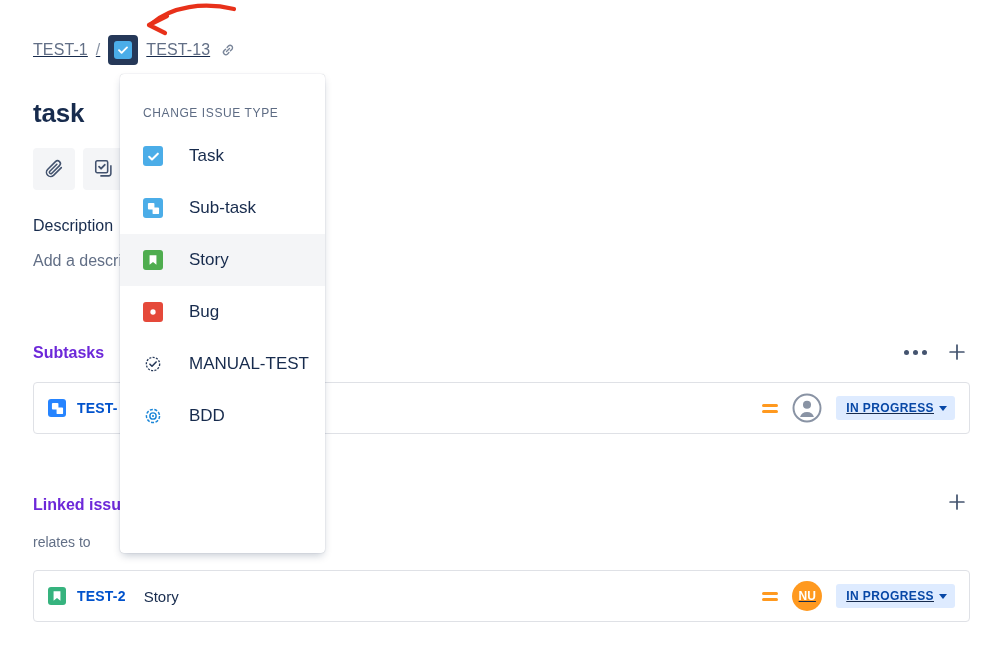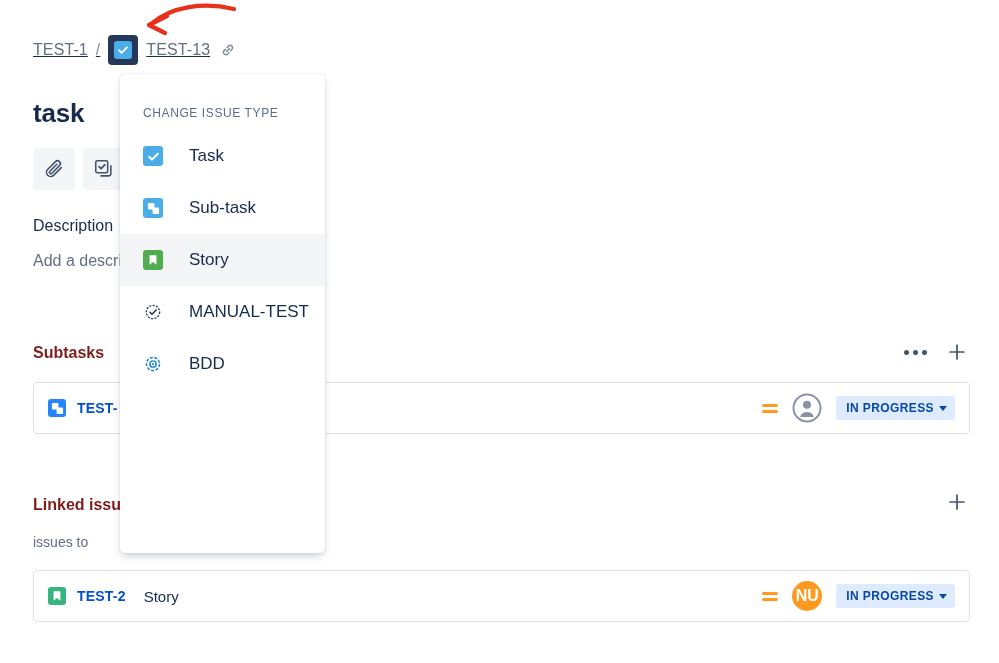--- a/index.html
+++ b/index.html
@@ -122,21 +122,21 @@
     top: 252px;
     font-size: 16px;
     color: #626F86;
   }
 
   
   .section-head {
     position: absolute;
     font-size: 16px;
     font-weight: bold;
-    color: #7f1d1d;
+    color: #6d28d9;
   }
   .subtasks-head { left: 33px; top: 344px; }
   .linked-head  { left: 33px; top: 496px; }
 
   .section-actions {
     position: absolute;
     display: flex;
     align-items: center;
     gap: 18px;
   }
@@ -190,33 +190,34 @@
     font-size: 15px;
     color: #172B4D;
     white-space: nowrap;
     overflow: hidden;
   }
   .row-right {
     margin-left: auto;
     display: flex;
     align-items: center;
     gap: 14px;
+    text-decoration: underline;
   }
   .prio-icon { display: flex; flex-direction: column; gap: 3px; width: 16px; }
   .prio-bar { height: 3px; border-radius: 2px; background: #FF991F; }
   .prio-bar.b1 { width: 16px; }
   .prio-bar.b2 { width: 16px; }
 
   .avatar {
     width: 30px; height: 30px;
     border-radius: 50%;
     display: flex;
     align-items: center;
     justify-content: center;
-    font-size: 16px;
+    font-size: 12px;
     font-weight: bold;
     color: #fff;
     flex: 0 0 auto;
   }
   .avatar.empty { background: #fff; border: 0; }
 
   .status-badge {
     background: #DEEBFF;
     color: #0747A6;
     font-size: 12px;
@@ -391,21 +392,21 @@
 </div>
 
 <div class="section-head linked-head">Linked issues</div>
 <div class="section-actions linked-actions">
   <span class="icon-btn">
     <svg width="22" height="22" viewBox="0 0 24 24" stroke="#44546F" stroke-width="1.9" stroke-linecap="round">
         <path d="M12 4.5v15M4.5 12h15"></path>
       </svg>
   </span>
 </div>
-<div class="relates-label">issues to</div>
+<div class="relates-label">relates to</div>
 
 <div class="issue-row linked-row">
   <span class="row-type-icon sq" style="background:#36B37E">
     <svg width="12" height="12" viewBox="0 0 14 14" fill="#fff">
         <path d="M3 1.6h8v10.8L7 9.4l-4 3z"></path>
       </svg>
   </span>
   <span class="row-key">TEST-2</span>
   <span class="row-summary">Story</span>
   <span class="row-right">
@@ -448,20 +449,28 @@
 
   <div class="dd-item selected">
     <span class="dd-icon sq" style="background:#4FAD4F">
       <svg width="12" height="12" viewBox="0 0 14 14" fill="#fff">
           <path d="M3 1.6h8v10.8L7 9.4l-4 3z"></path>
         </svg>
     </span>
     <span class="dd-label">Story</span>
   </div>
 
+  <div class="dd-item">
+    <span class="dd-icon sq" style="background:#E5493A">
+      <svg width="12" height="12" viewBox="0 0 14 14">
+          <circle cx="7" cy="7" r="3.1" fill="#fff"></circle>
+        </svg>
+    </span>
+    <span class="dd-label">Bug</span>
+  </div>
 
 
   <div class="dd-item">
     <span class="dd-icon">
       <svg width="18" height="18" viewBox="0 0 20 20" fill="none" stroke="#253858" stroke-width="1.5">
         <circle cx="10" cy="10" r="7.4" stroke-dasharray="2.3 1.5"></circle>
         <path d="M6.6 10.2l2.3 2.3 4.6-4.8" stroke-width="1.7" stroke-linecap="round" stroke-linejoin="round"></path>
       </svg>
     </span>
     <span class="dd-label">MANUAL-TEST</span>

